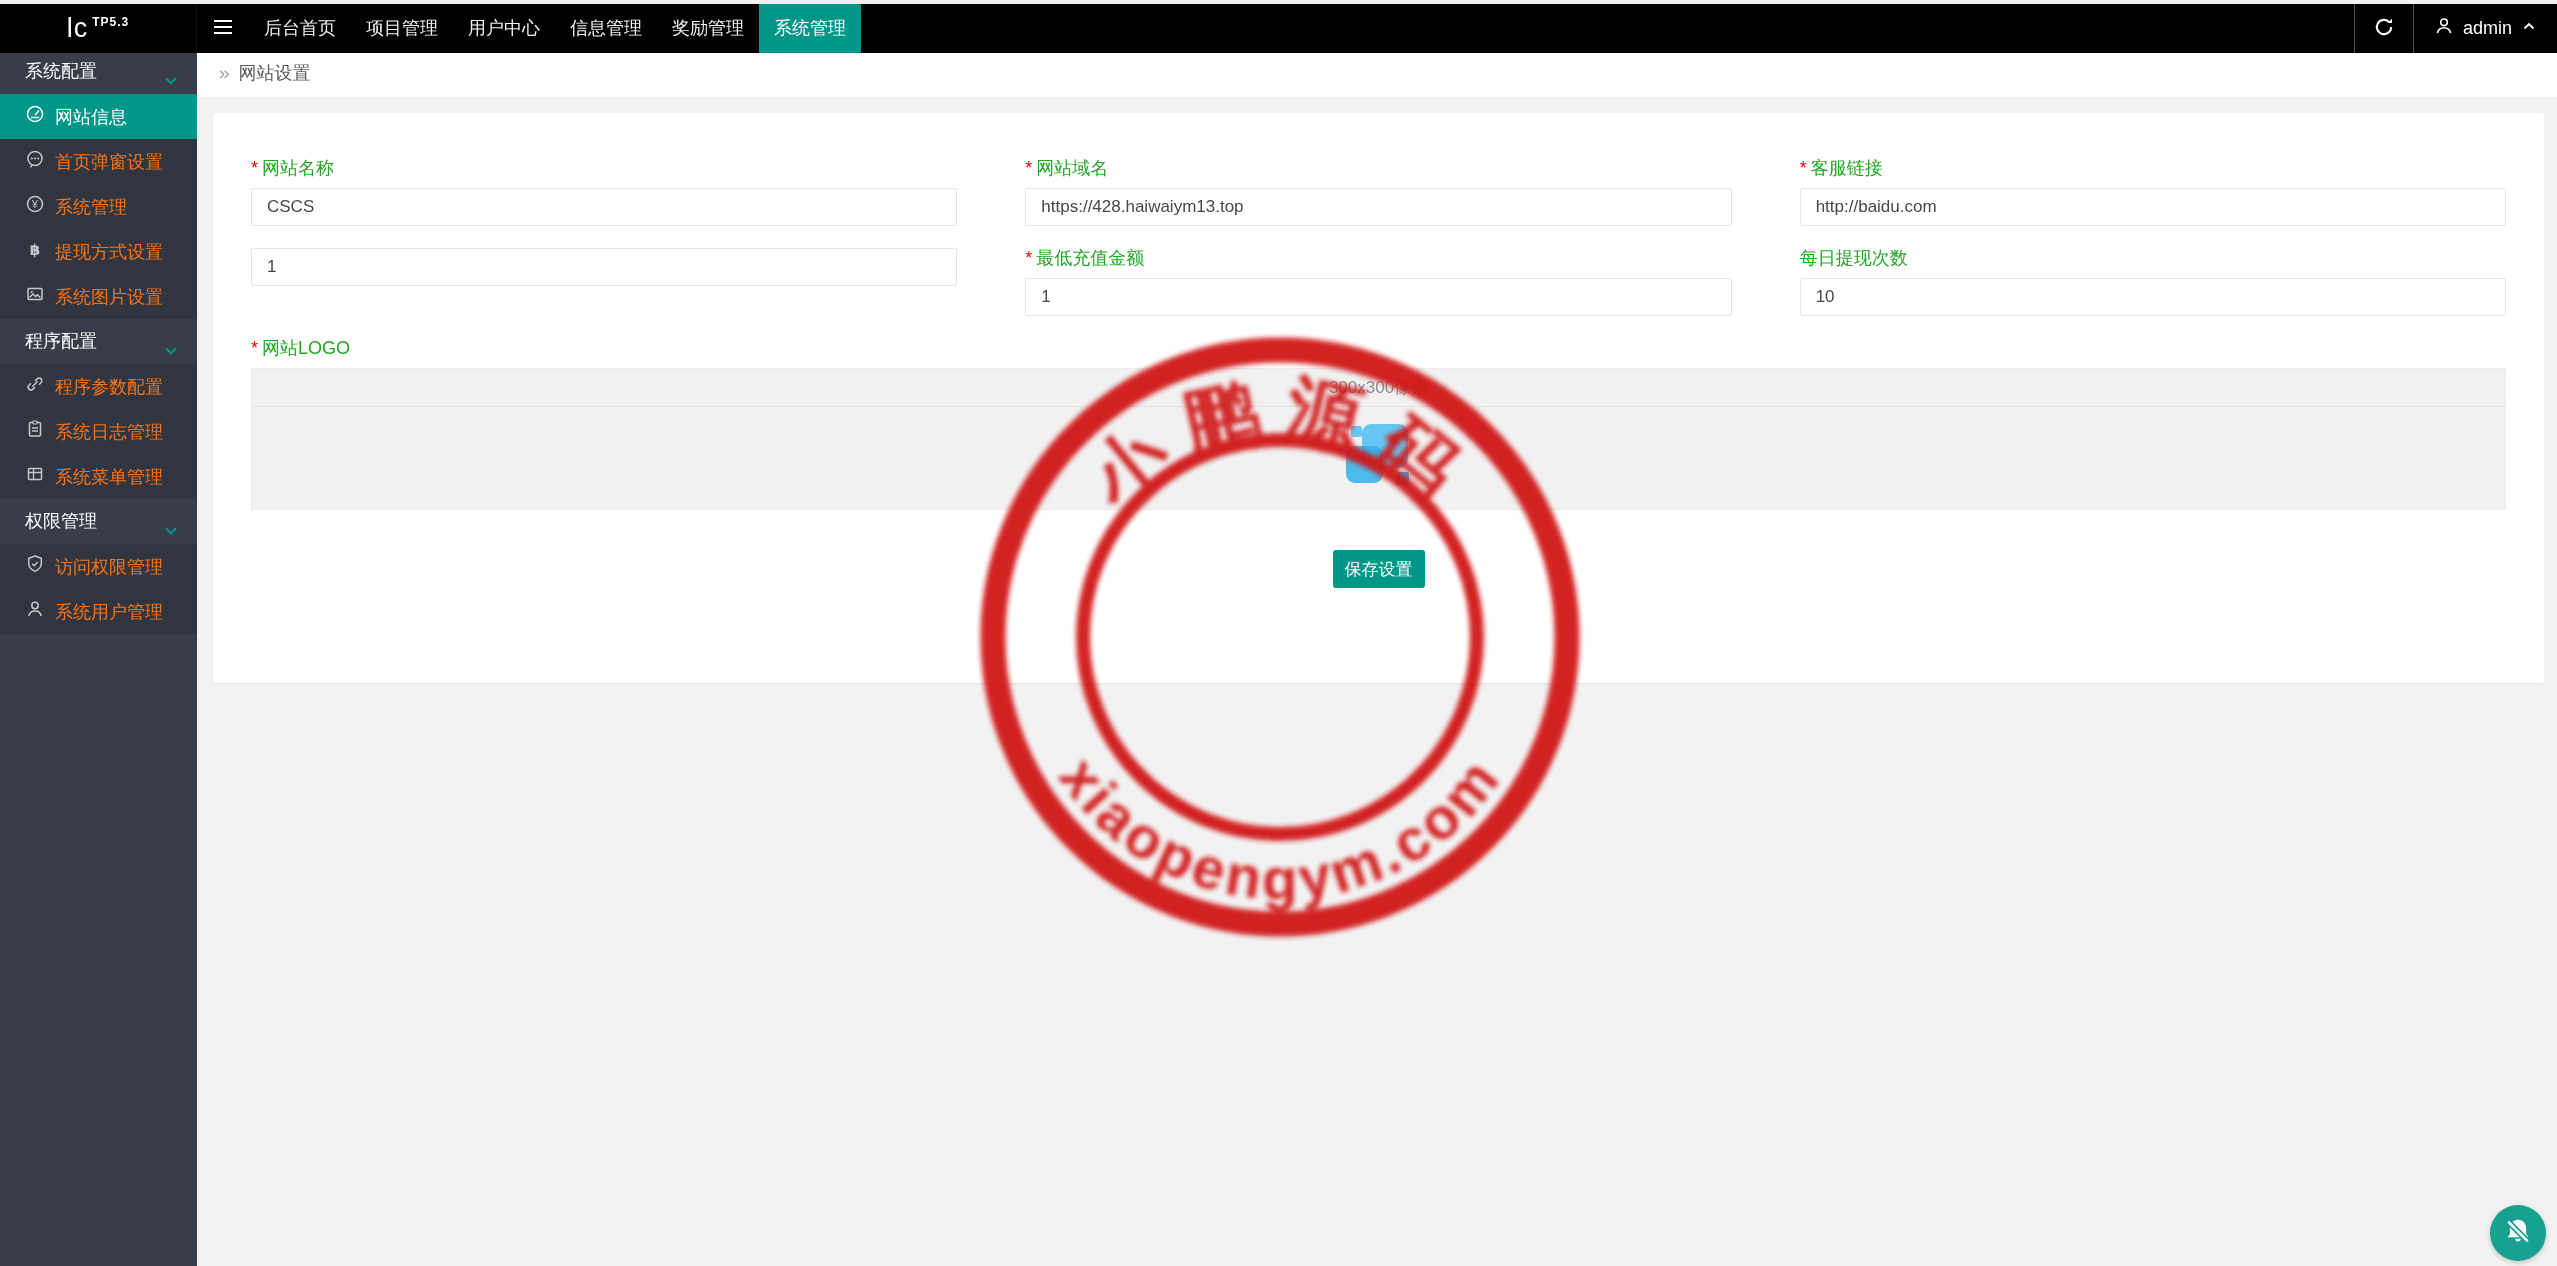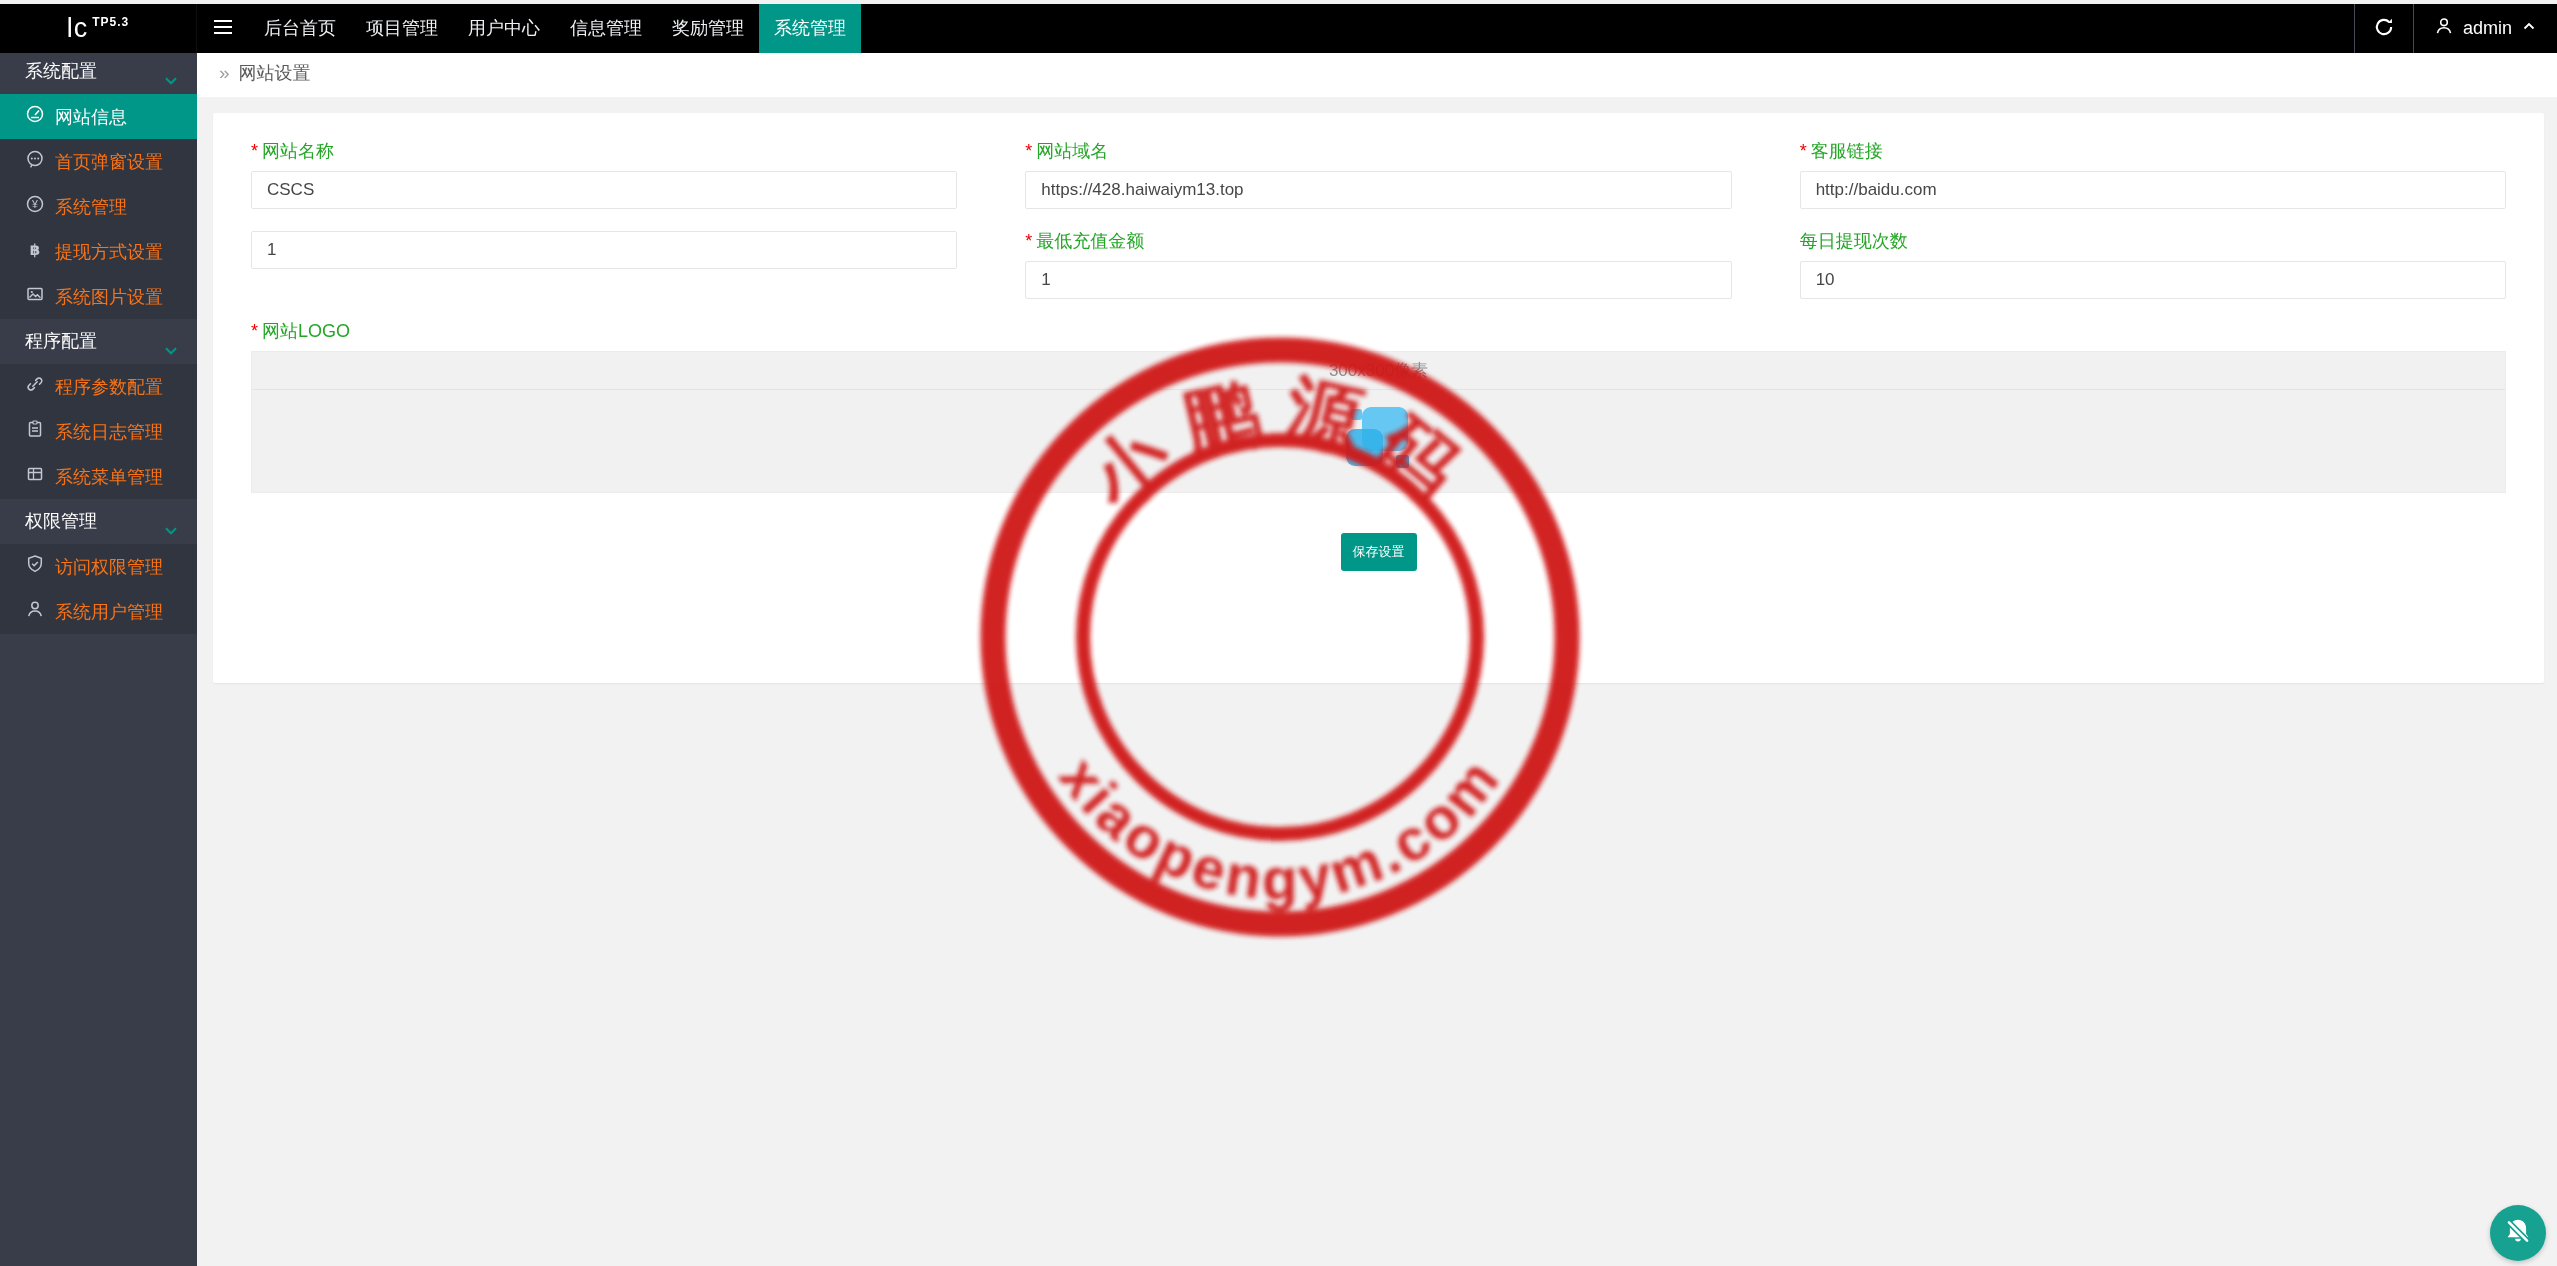--- a/index.html
+++ b/index.html
@@ -36,37 +36,37 @@
   .side-item.active { background:#009688; color:#fff; }
 
   
   .main { position:absolute; left:197px; top:49px; right:0; bottom:0; background:#f2f2f2; }
   .crumbbar { height:48px; background:#fff; display:flex; align-items:center; gap:9px;
     padding-left:22px; font-size:18px; color:#5a5a5a; }
   .crumb-sep { color:#9e9e9e; font-size:19px; }
 
   .card { margin:16px 13px 0 16px; height:570px; background:#fff; border-radius:2px;
     box-shadow:0 1px 2px rgba(0,0,0,.06); padding:28px 38px 0; position:relative; }
-  .grid { display:grid; grid-template-columns:1fr 1fr 1fr; column-gap:68px; }
+  .grid { display:grid; grid-template-columns:1fr 1fr 1fr; column-gap:68px;margin-top:17px; }
   .field { margin-bottom:22px; }
   .field.full { grid-column:1 / -1; }
   .flabel { font-size:18px; line-height:21px; color:#23a626; margin-bottom:9px; }
   .flabel .star { color:#ef0000; margin-right:4px; }
   .flabel.red { color:#f63e24; }
   .finput { width:100%; height:38px; border:1px solid #e6e6e6; border-radius:2px;
     padding:0 15px; font-size:17px; color:#474747; background:#fff; outline:none;
     font-family:"Liberation Sans","DejaVu Sans",sans-serif; }
 
   .upload { border:1px solid #ececec; background:#f1f1f1; height:142px; cursor:pointer; }
   .upload-head { height:38px; display:flex; align-items:center; justify-content:center;
     font-size:17px; color:#8f8f8f; border-bottom:1px solid #e3e3e3; }
   .upload-body { height:102px; display:flex; align-items:center; justify-content:center; }
 
   .btn-row { display:flex; justify-content:center; margin-top:18px; }
-  .save-btn { height:38px; padding:0 12px; background:#009688; color:#fff; font-size:13px;
+  .save-btn { height:38px; padding:0 12px; background:#009688; color:#fff; font-size:17px;
     border:none; border-radius:3px; cursor:pointer;
     font-family:"Liberation Sans","DejaVu Sans",sans-serif; }
 
   
   .stamp { position:absolute; left:940px; top:297px; width:680px; height:680px;
     pointer-events:none; z-index:9; }
 
   
   .fab { position:absolute; right:11px; bottom:5px; width:56px; height:56px; border-radius:50%;
     background:#16a191; display:flex; align-items:center; justify-content:center;

